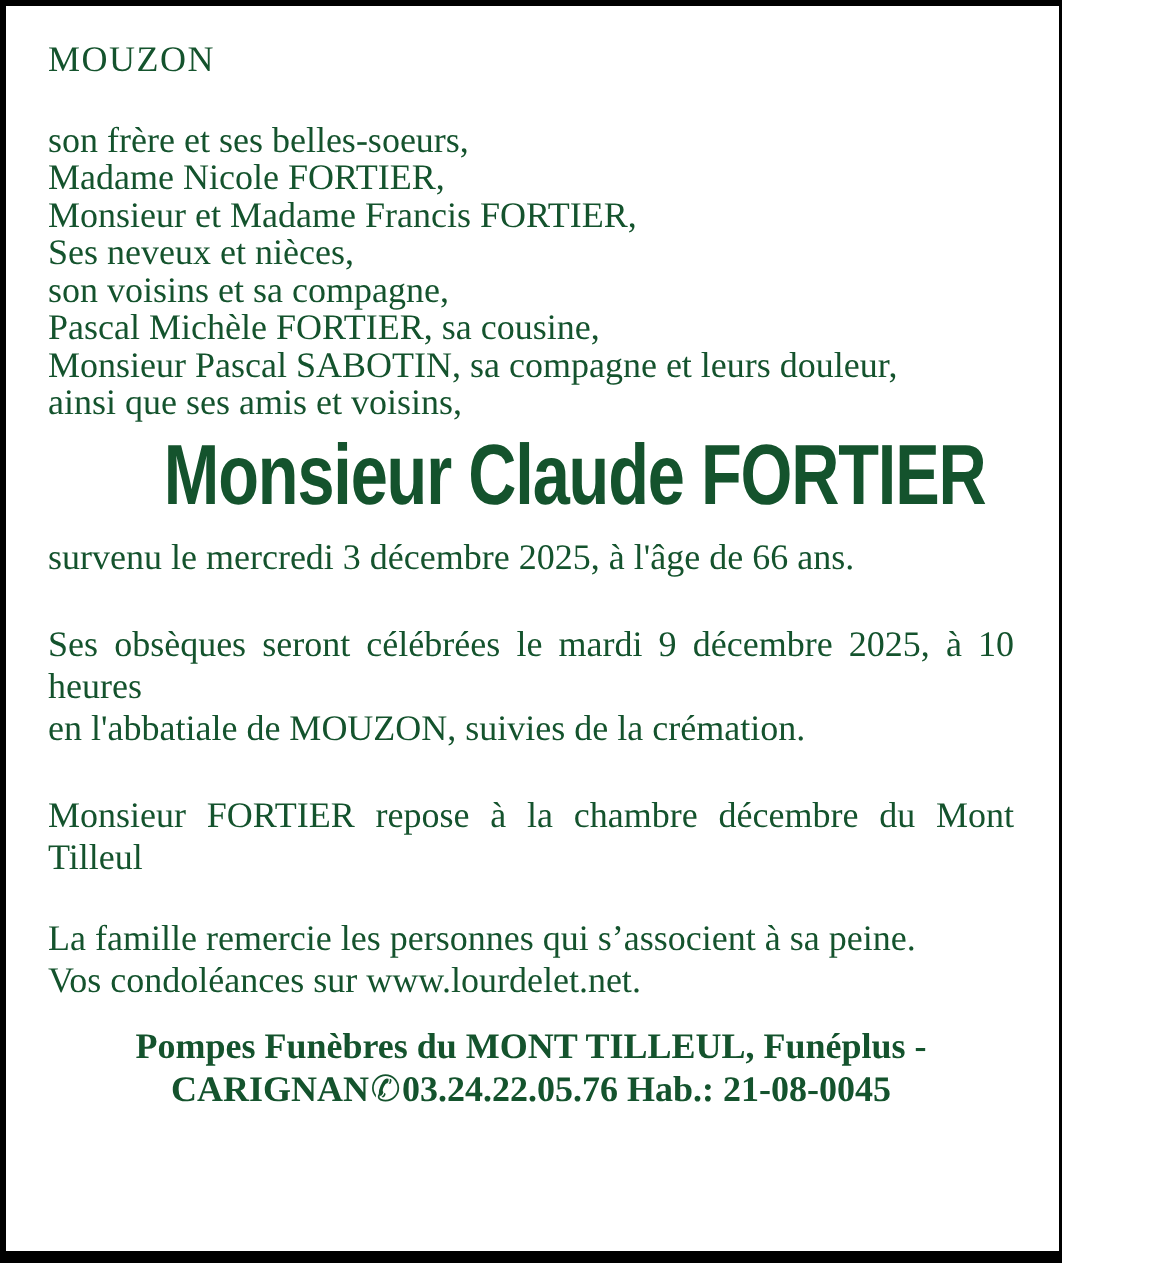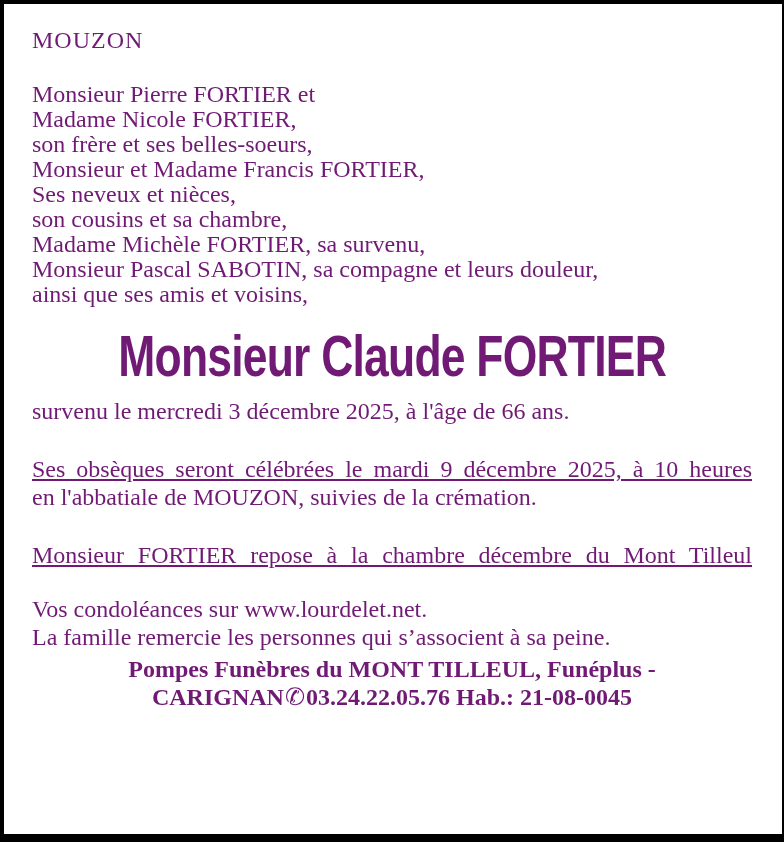--- a/index.html
+++ b/index.html
@@ -3,24 +3,24 @@
 <meta charset="utf-8">
 <style>
   html, body {
     margin: 0;
     padding: 0;
     background: #ffffff;
   }
   .sheet {
     position: relative;
     box-sizing: border-box;
-    width: 784px;
+    width: 708px;
     height: 842px;
     background: #ffffff;
-    color: #701a75;
+    color: #14532d;
     border-style: solid;
     border-color: #000000;
     border-width: 4px 2px 8px 4px;
     padding: 24px 30px 0 28px;
     font-family: "Liberation Serif", serif;
     font-size: 24px;
     overflow: hidden;
   }
   .city {
     line-height: 25px;
@@ -29,21 +29,21 @@
   }
   .family-line {
     line-height: 25px;
     white-space: nowrap;
   }
   .announce {
     margin: 21px 0 0 0;
     line-height: 25px;
   }
   .deceased-wrap {
-    margin-top: 18px;
+    margin-top: 4px;
     height: 62px;
     text-align: center;
   }
   .deceased {
     display: inline-block;
     font-family: "Liberation Sans", sans-serif;
     font-weight: 700;
     font-size: 57px;
     line-height: 62px;
     letter-spacing: -1px;
@@ -56,54 +56,52 @@
     line-height: 28px;
   }
   .para {
     margin: 30px 0 0 0;
   }
   .para.thanks { margin-top: 26px; }
   .jline {
     line-height: 28px;
     text-align: justify;
     text-align-last: justify;
-    text-decoration: underline;
   }
   .pline {
     line-height: 28px;
   }
   .footer {
-    margin-top: 4px;
+    margin-top: 16px;
     text-align: center;
     font-weight: 700;
   }
   .fline {
     line-height: 28px;
   }
   .phone-icon {
     font-family: "DejaVu Sans", sans-serif;
     font-weight: 400;
     padding: 0 1px;
   }
 </style>
 </head>
 <body>
 
 <div class="sheet">
 
   <div class="city">MOUZON</div>
 
   <div>
-    <div class="family-line">Monsieur Pierre FORTIER et</div>
+    <div class="family-line">son frère et ses belles-soeurs,</div>
     <div class="family-line">Madame Nicole FORTIER,</div>
-    <div class="family-line">son frère et ses belles-soeurs,</div>
     <div class="family-line">Monsieur et Madame Francis FORTIER,</div>
     <div class="family-line">Ses neveux et nièces,</div>
-    <div class="family-line">son cousins et sa chambre,</div>
-    <div class="family-line">Madame Michèle FORTIER, sa survenu,</div>
+    <div class="family-line">son voisins et sa compagne,</div>
+    <div class="family-line">Pascal Michèle FORTIER, sa cousine,</div>
     <div class="family-line">Monsieur Pascal SABOTIN, sa compagne et leurs douleur,</div>
     <div class="family-line">ainsi que ses amis et voisins,</div>
   </div>
 
 
   <div class="deceased-wrap">
     <span class="deceased">Monsieur Claude FORTIER</span>
   </div>
 
   <div class="death-line">survenu le mercredi 3 décembre 2025, à l'âge de 66 ans.</div>
@@ -111,25 +109,25 @@
   <div class="para">
     <div class="jline">Ses obsèques seront célébrées le mardi 9 décembre 2025, à 10 heures</div>
     <div class="pline">en l'abbatiale de MOUZON, suivies de la crémation.</div>
   </div>
 
   <div class="para">
     <div class="jline">Monsieur FORTIER repose à la chambre décembre du Mont Tilleul</div>
   </div>
 
   <div class="para thanks">
+    <div class="pline">La famille remercie les personnes qui s’associent à sa peine.</div>
     <div class="pline">
       <span>Vos condoléances sur</span>
       <span>www.lourdelet.net</span><span>.</span>
     </div>
-    <div class="pline">La famille remercie les personnes qui s’associent à sa peine.</div>
   </div>
 
   <div class="footer">
     <div class="fline">Pompes Funèbres du MONT TILLEUL, Funéplus -</div>
     <div class="fline">
       <span>CARIGNAN</span><span class="phone-icon">✆</span><span>03.24.22.05.76 Hab.: 21-08-0045</span>
     </div>
   </div>
 
 </div>

